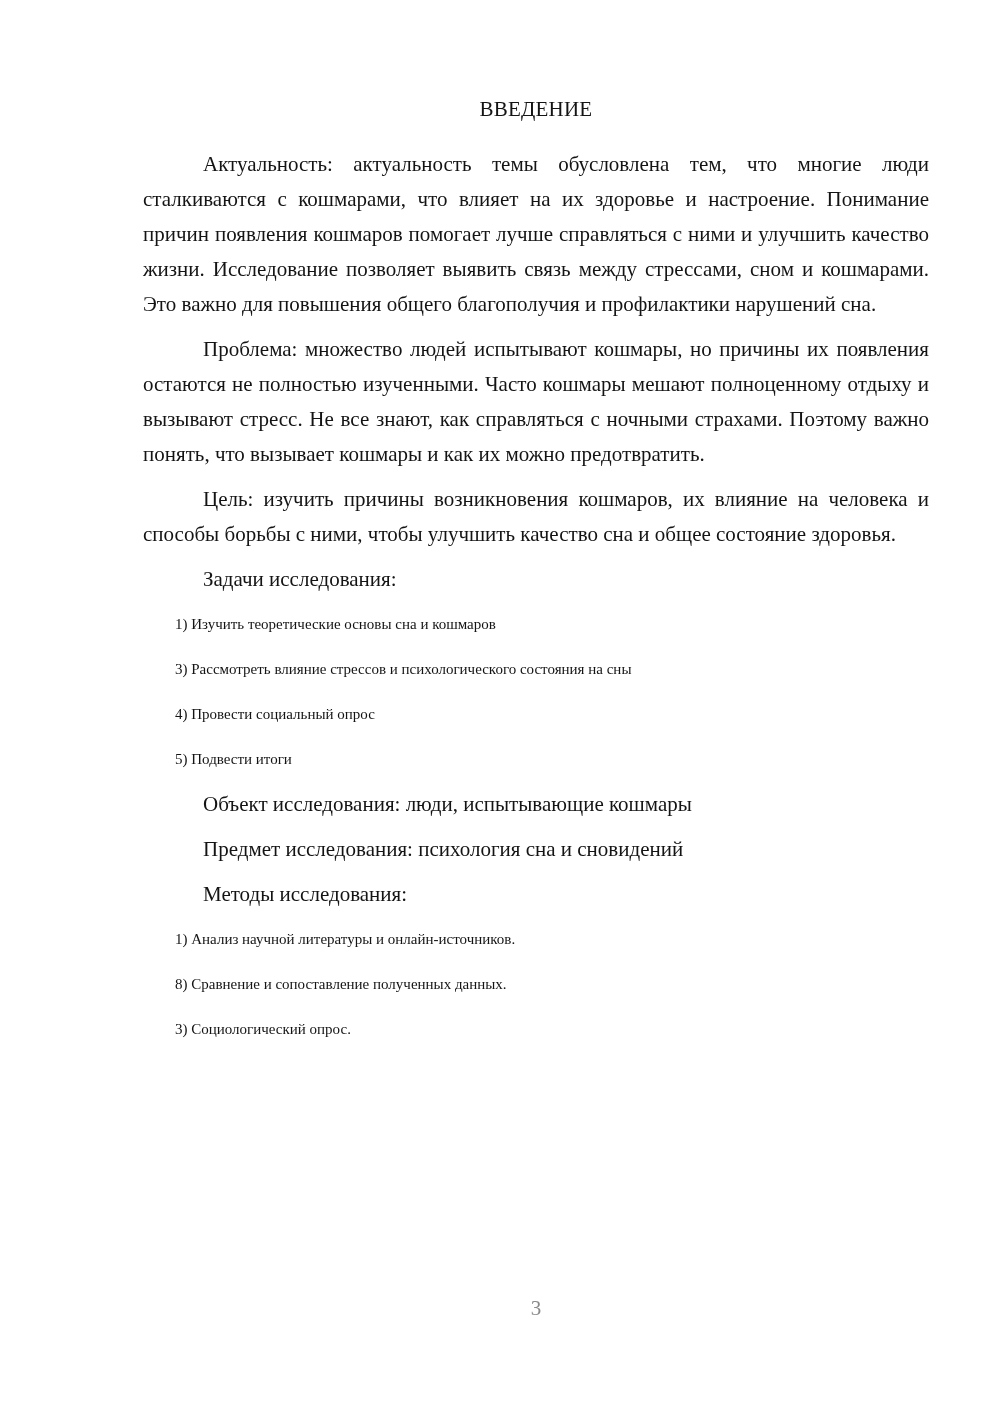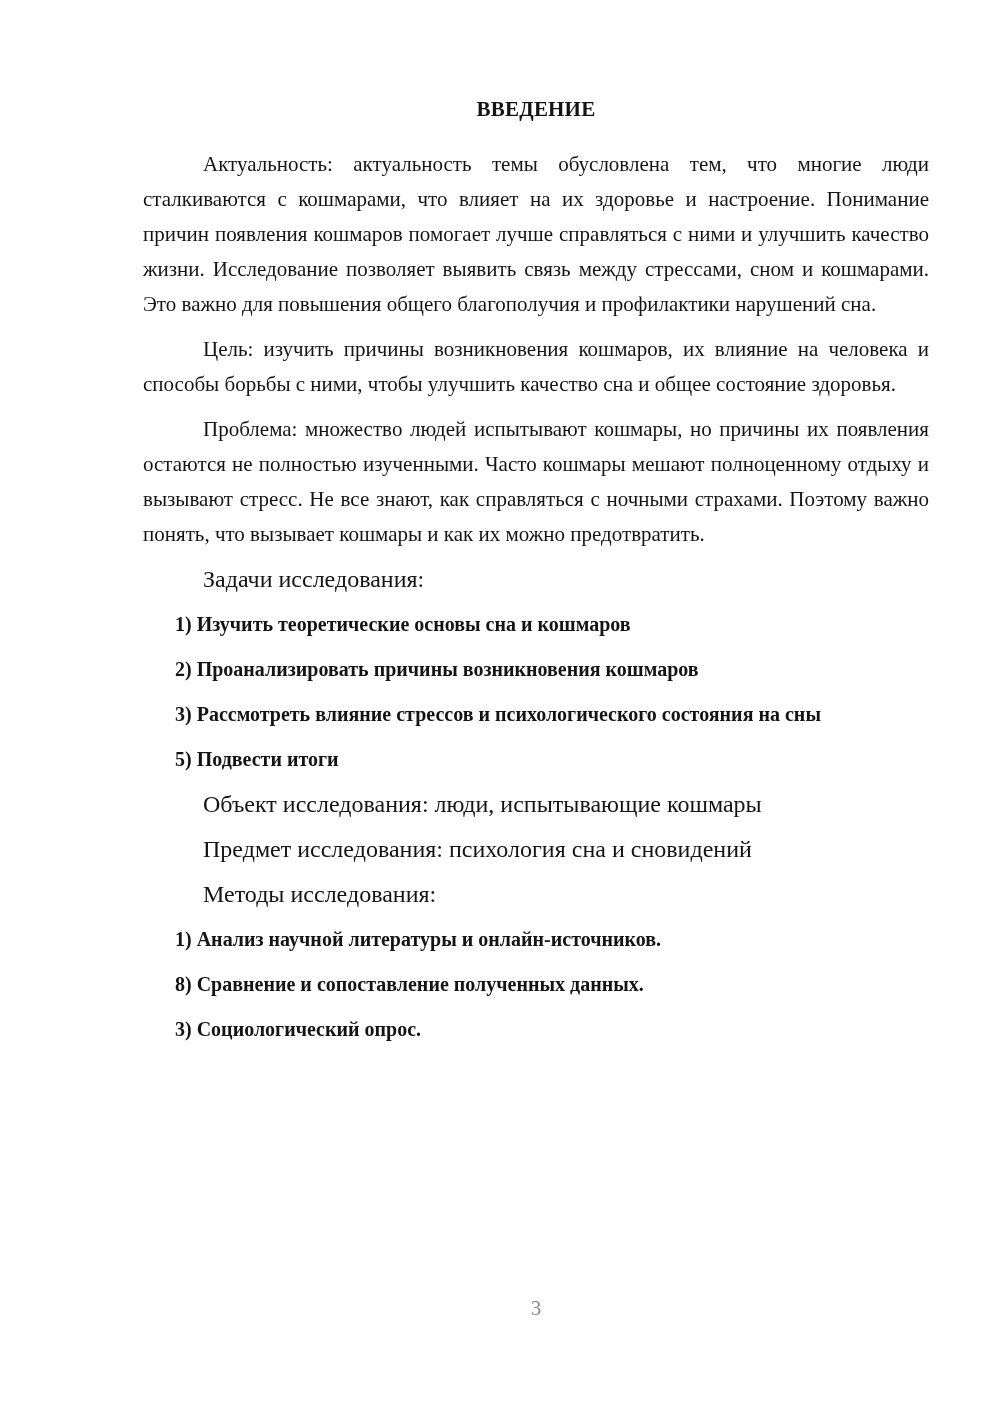--- a/index.html
+++ b/index.html
@@ -16,81 +16,80 @@
       color: #141414;
     }
     .page {
       position: absolute;
       left: 143px;
       top: 92px;
       width: 786px;
     }
     .title {
       text-align: center;
-      font-weight: bold;
+      font-weight: normal;
       font-size: 21px;
       line-height: 35px;
       margin: 0 0 0 0;
       letter-spacing: 0.2px;
     }
     .para {
       font-size: 21px;
       line-height: 35px;
       text-align: justify;
       text-align-last: left;
       text-indent: 60px;
       margin: 0 0 10px 0;
     }
     .para.first {
       margin-top: 20px;
     }
     .line-single {
-      font-size: 24px;
+      font-size: 21px;
       line-height: 35px;
       text-indent: 60px;
       margin: 0 0 10px 0;
       white-space: nowrap;
     }
     .list-item {
-      font-size: 20px;
+      font-size: 15px;
       line-height: 35px;
       padding-left: 32px;
       margin: 0 0 10px 0;
       white-space: nowrap;
-      font-weight: bold;
     }
     .page-number {
       position: absolute;
       top: 1296px;
       left: 0;
       width: 1072px;
       text-align: center;
       font-size: 21px;
       color: #8a8a8a;
       font-family: "Liberation Serif", "DejaVu Serif", serif;
     }
   </style>
 </head>
 <body>
 
 <div class="page">
   <div class="title">ВВЕДЕНИЕ</div>
 
   <p class="para first">Актуальность: актуальность темы обусловлена тем, что многие люди сталкиваются с кошмарами, что влияет на их здоровье и настроение. Понимание причин появления кошмаров помогает лучше справляться с ними и улучшить качество жизни. Исследование позволяет выявить связь между стрессами, сном и кошмарами. Это важно для повышения общего благополучия и профилактики нарушений сна.</p>
 
+  <p class="para">Проблема: множество людей испытывают кошмары, но причины их появления остаются не полностью изученными. Часто кошмары мешают полноценному отдыху и вызывают стресс. Не все знают, как справляться с ночными страхами. Поэтому важно понять, что вызывает кошмары и как их можно предотвратить.</p>
+
   <p class="para">Цель: изучить причины возникновения кошмаров, их влияние на человека и способы борьбы с ними, чтобы улучшить качество сна и общее состояние здоровья.</p>
-
-  <p class="para">Проблема: множество людей испытывают кошмары, но причины их появления остаются не полностью изученными. Часто кошмары мешают полноценному отдыху и вызывают стресс. Не все знают, как справляться с ночными страхами. Поэтому важно понять, что вызывает кошмары и как их можно предотвратить.</p>
 
   <div class="line-single">Задачи исследования:</div>
 
   <div>
     <div class="list-item">1) Изучить теоретические основы сна и кошмаров</div>
-    <div class="list-item">2) Проанализировать причины возникновения кошмаров</div>
     <div class="list-item">3) Рассмотреть влияние стрессов и психологического состояния на сны</div>
+    <div class="list-item">4) Провести социальный опрос</div>
     <div class="list-item">5) Подвести итоги</div>
   </div>
 
   <div class="line-single">Объект исследования: люди, испытывающие кошмары</div>
 
   <div class="line-single">Предмет исследования: психология сна и сновидений</div>
 
 
   <div class="line-single">Методы исследования:</div>
 

